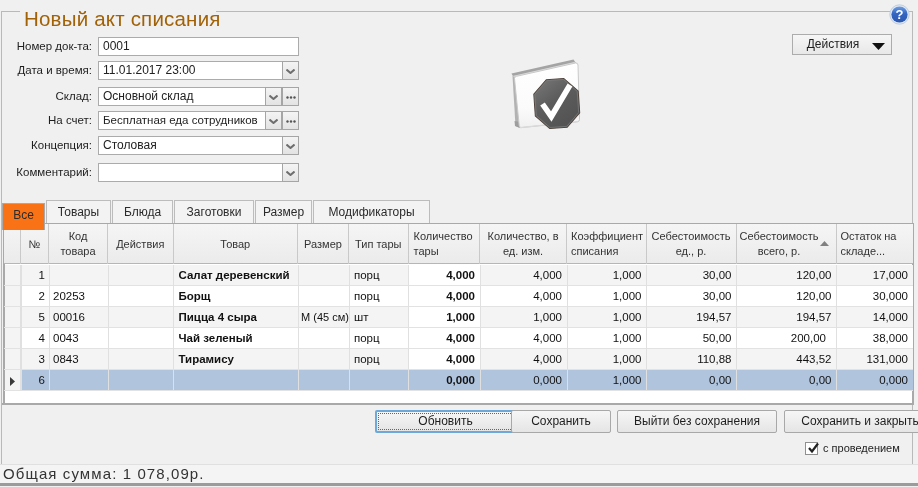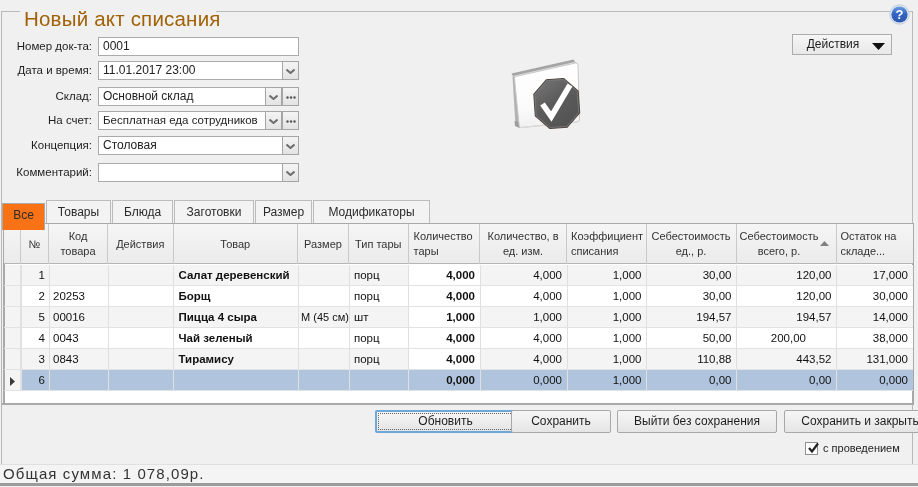--- a/index.html
+++ b/index.html
@@ -298,21 +298,21 @@
       <div class="cell num" style="left:17px;width:28px;padding-right:4px;">4</div>
       <div class="cell " style="left:45px;width:59px;padding-left:4px;">0043</div>
       <div class="cell " style="left:104px;width:65.5px;padding-left:4px;"></div>
       <div class="cell " style="left:169.5px;width:124.5px;padding-left:5px;font-weight:bold;">Чай зеленый</div>
       <div class="cell " style="left:294px;width:51px;padding-left:3px;font-size:11px;"></div>
       <div class="cell " style="left:345px;width:59.5px;padding-left:5px;">порц</div>
       <div class="cell num" style="left:404.5px;width:71.5px;padding-right:5px;font-weight:bold;background:#fff;">4,000</div>
       <div class="cell num" style="left:476px;width:87px;padding-right:5px;">4,000</div>
       <div class="cell num" style="left:563px;width:79.5px;padding-right:5px;">1,000</div>
       <div class="cell num" style="left:642.5px;width:90px;padding-right:5px;">50,00</div>
-      <div class="cell num" style="left:707px;width:100px;padding-right:5px;">200,00</div>
+      <div class="cell num" style="left:727px;width:100px;padding-right:5px;">200,00</div>
       <div class="cell num" style="left:832.5px;width:76.5px;padding-right:5px;">38,000</div>
     </div>
     <div class="abs rowline" style="top:348px"></div>
     <div class="abs grow" style="top:348.5px">
       <div class="cell" style="left:1px;width:16px;background:#f4f4f4;border-right:1px solid #e0e0e0"></div>
       <div class="cell" style="left:17px;width:892px;background:#f4f4f4"></div>
       <div class="cell num" style="left:17px;width:28px;padding-right:4px;">3</div>
       <div class="cell " style="left:45px;width:59px;padding-left:4px;">0843</div>
       <div class="cell " style="left:104px;width:65.5px;padding-left:4px;"></div>
       <div class="cell " style="left:169.5px;width:124.5px;padding-left:5px;font-weight:bold;">Тирамису</div>

